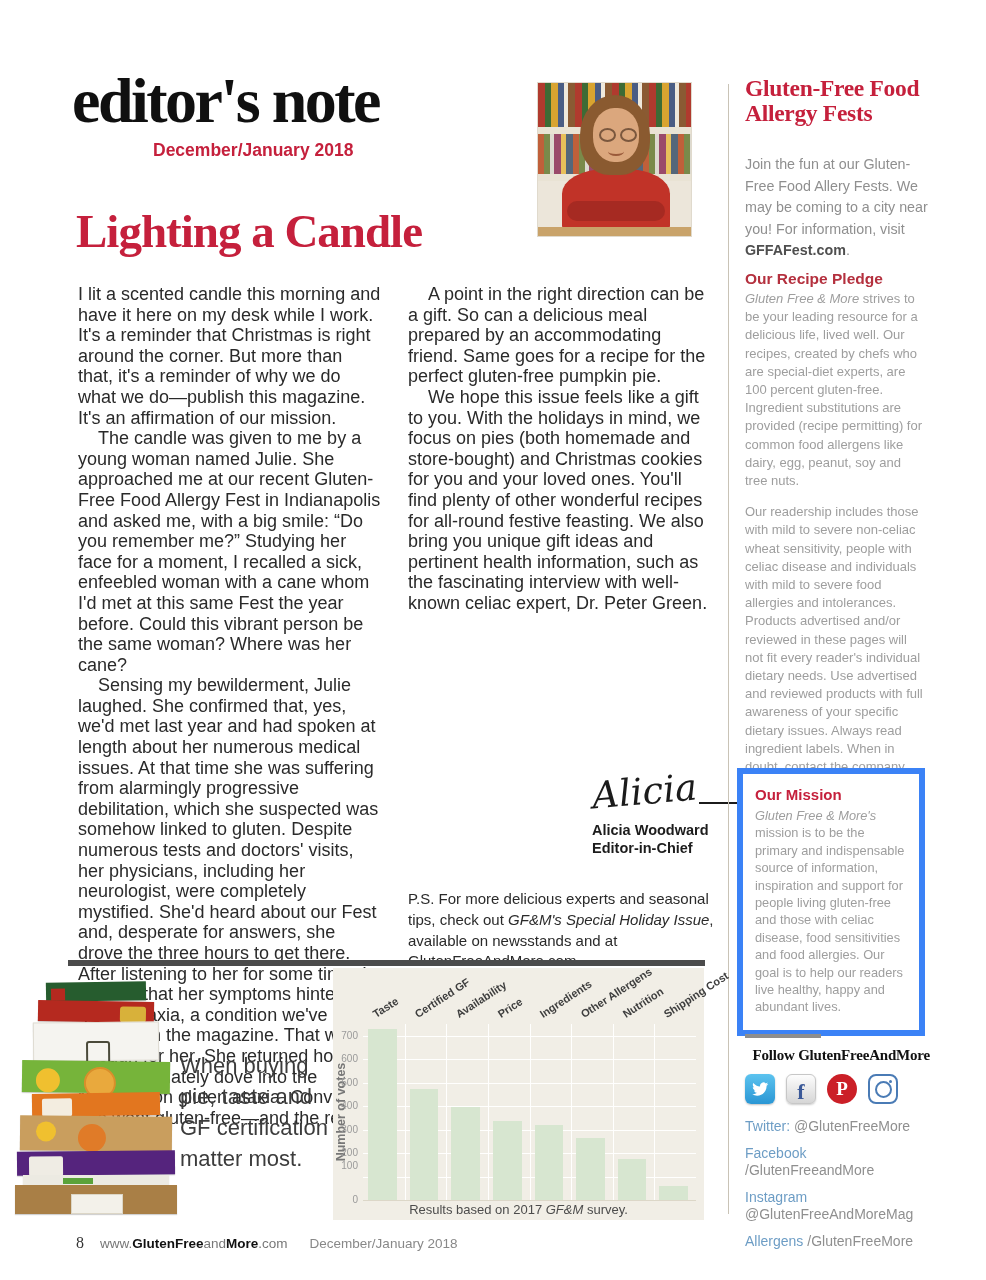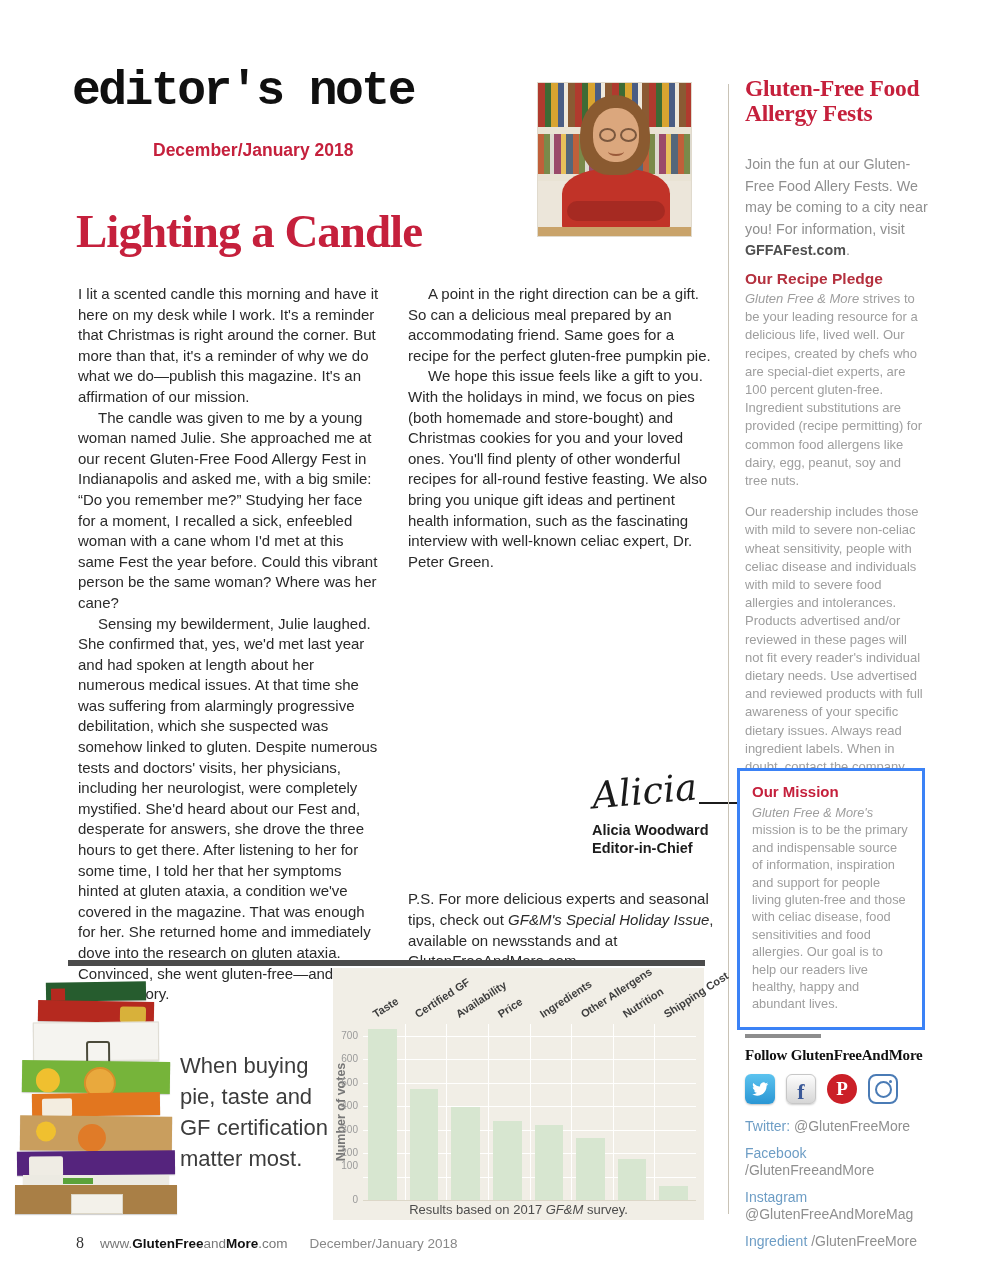--- a/index.html
+++ b/index.html
@@ -1,21 +1,21 @@
 <!DOCTYPE html>
 <html><head>
 <meta charset="utf-8">
 <style>
   html,body { margin:0; padding:0; background:#fff; }
   .page { position:relative; width:986px; height:1280px; background:#ffffff;
           font-family:"Liberation Sans", sans-serif; overflow:hidden; margin:0 auto; }
 
   
-  .ed-note { position:absolute; left:72px; top:64px; font-family:Liberation Mono, monospace;
-             font-weight:bold; font-size:48px; letter-spacing:-2.5px; color:#101010; }
+  .ed-note { position:absolute; left:72px; top:64px; font-family:Liberation Serif, serif;
+             font-weight:bold; font-size:64px; letter-spacing:-2.5px; color:#101010; }
   .issue-date { position:absolute; left:153px; top:140px; font-size:17.5px; font-weight:bold; color:#c5203c; }
   .headline { position:absolute; left:76px; top:204px; font-family:"Liberation Serif", serif;
               font-weight:bold; font-size:47px; letter-spacing:-1px; color:#c5203c; }
 
   
   .photo { position:absolute; left:537px; top:82px; width:155px; height:155px;
            background:#ece6da; border:1px solid #e0dacd; overflow:hidden; box-sizing:border-box; }
   .shelf-books-1 { position:absolute; left:0; top:0; width:100%; height:44px;
     background:repeating-linear-gradient(90deg,#b03a2e 0 7px,#3d6b35 7px 13px,#d9a430 13px 20px,#4a5d84 20px 26px,#efe9dc 26px 30px,#8a5a33 30px 37px); }
   .shelf-band-1 { position:absolute; left:0; top:44px; width:100%; height:7px; background:#e9e3d4; }
@@ -25,21 +25,21 @@
   .hair   { position:absolute; left:42px; top:12px; width:70px; height:80px; background:#8a5a30; border-radius:50% 50% 42% 42%; }
   .face   { position:absolute; left:55px; top:25px; width:46px; height:54px; background:#dba77d; border-radius:46%; }
   .lens-l { position:absolute; left:61px; top:45px; width:13px; height:10px; border:2px solid rgba(90,60,40,.75); border-radius:50%; }
   .lens-r { position:absolute; left:82px; top:45px; width:13px; height:10px; border:2px solid rgba(90,60,40,.75); border-radius:50%; }
   .smile  { position:absolute; left:70px; top:64px; width:16px; height:7px; border-bottom:2px solid #9a5a3a; border-radius:50%; }
   .sweater{ position:absolute; left:24px; top:86px; width:108px; height:62px; background:#c13328; border-radius:40% 40% 8% 8%; }
   .arms   { position:absolute; left:29px; top:118px; width:98px; height:20px; background:#a62a22; border-radius:12px; }
   .desk   { position:absolute; left:0; bottom:0; width:100%; height:9px; background:#c9a36a; }
 
   
-  .col { position:absolute; top:284px; font-size:15px; line-height:20.6px; color:#2a2a2a; }
+  .col { position:absolute; top:284px; font-size:18px; line-height:20.6px; color:#2a2a2a; }
   .col-1 { left:78px;  width:303px; }
   .col-2 { left:408px; width:306px; }
   .col p { margin:0; }
   .col p.indent { text-indent:20px; }
 
   
   .signature { position:absolute; left:592px; top:770px; }
   .sig-script { font-family:"DejaVu Serif", serif; font-style:italic; font-size:37px; color:#1b1b1b;
                 transform:rotate(-5deg); display:inline-block; }
   .sig-rule { display:inline-block; width:38px; height:2px; background:#1b1b1b; vertical-align:baseline; margin-left:2px; }
@@ -50,29 +50,29 @@
   .side-rule { position:absolute; left:728px; top:84px; width:1px; height:1130px; background:#c9c3b6; }
   .fests-title { position:absolute; left:745px; top:76px; width:190px; font-family:"Liberation Serif", serif;
                  font-weight:bold; font-size:23.5px; line-height:25px; letter-spacing:-0.3px; color:#c5203c; white-space:pre-line; }
   .fests-body  { position:absolute; left:745px; top:140px; width:184px; font-size:14.3px; line-height:21.5px; color:#8f8f8f; }
   .fests-body .url { font-weight:bold; color:#4f4f4f; }
   .pledge-title { position:absolute; left:745px; top:270px; font-size:15.5px; font-weight:bold; color:#b4303e; }
   .pledge-body  { position:absolute; left:745px; top:290px; width:178px; font-size:13px; line-height:18.2px; color:#9e9e9e; }
   .pledge-body .lead, .mission-body .lead { font-style:italic;margin-top:16px; }
   .pledge-body p { margin:0 0 13px 0; }
   .mission-box { position:absolute; left:737px; top:768px; width:188px; box-sizing:border-box;
-                 border:3px solid #3b82f6; background:#fff; padding:12px 12px 14px 12px; }
+                 border:6px solid #3b82f6; background:#fff; padding:12px 12px 14px 12px; }
   .mission-title { font-size:15px; font-weight:bold; color:#c5203c; margin-bottom:4px; }
   .mission-body  { font-size:12.8px; line-height:17.4px; color:#9e9e9e; }
 
   
   .social { position:absolute; left:745px; top:1034px; width:185px; }
   .social-divider { width:76px; height:4px; background:#8d8d8d; margin-bottom:9px; }
   .social-title { font-family:"Liberation Serif", serif; font-weight:bold; font-size:15px;
-                  letter-spacing:-0.2px; color:#111; margin-bottom:10px; }
+                  letter-spacing:-0.2px; color:#111; margin-bottom:10px;text-align:right; }
   .social-icons { display:flex; gap:11px; align-items:center; margin-bottom:14px; }
   .icon { width:30px; height:30px; box-sizing:border-box; display:flex; align-items:center; justify-content:center; }
   .icon-twitter { border-radius:6px; background:linear-gradient(#5cc3ef,#2a96d4); box-shadow:0 1px 2px rgba(0,0,0,.25); }
   .icon-facebook { border-radius:6px; background:linear-gradient(#fdfdfd,#d6d6d6); border:1px solid #c7c7c7;
                    box-shadow:0 1px 2px rgba(0,0,0,.2); color:#3b5998; font-family:"Liberation Serif", serif;
                    font-weight:bold; font-size:22px; line-height:1; padding-top:6px; }
   .icon-pinterest { border-radius:50%; background:#cb1f27; color:#fff; font-family:"Liberation Serif", serif;
                     font-weight:bold; font-size:19px; }
   .icon-instagram { border-radius:8px; background:#fff; border:2px solid #4a7bb5; position:relative; }
   .ig-lens { width:13px; height:13px; border:2px solid #4a7bb5; border-radius:50%; }
@@ -185,21 +185,21 @@
       <div class="icon icon-facebook">f</div>
       <div class="icon icon-pinterest">P</div>
       <div class="icon icon-instagram">
         <div class="ig-lens"></div>
         <div class="ig-dot"></div>
       </div>
     </div>
     <div class="social-row"><span class="net">Twitter:</span><span> @GlutenFreeMore</span></div>
     <div class="social-row"><span class="net">Facebook</span><span> /GlutenFreeandMore</span></div>
     <div class="social-row"><span class="net">Instagram</span><br><span>@GlutenFreeAndMoreMag</span></div>
-    <div class="social-row"><span class="net">Ingredient</span><span> /GlutenFreeMore</span></div>
+    <div class="social-row"><span class="net">Allergens</span><span> /GlutenFreeMore</span></div>
   </div>
 
   <div class="survey-topbar"></div>
 
   <div class="pie-stack">
     <div class="pie-box" style="width:100px;height:24px;background:#265c2e;transform:rotate(-1deg)">
         <div style="position:absolute;left:5px;top:6px;width:14px;height:12px;background:#b5291f"></div>
       </div>
     <div class="pie-box" style="width:116px;height:26px;background:#b5291f;transform:rotate(1deg)">
         <div style="position:absolute;right:8px;top:5px;width:26px;height:16px;background:#d8b13a;border-radius:3px"></div>

